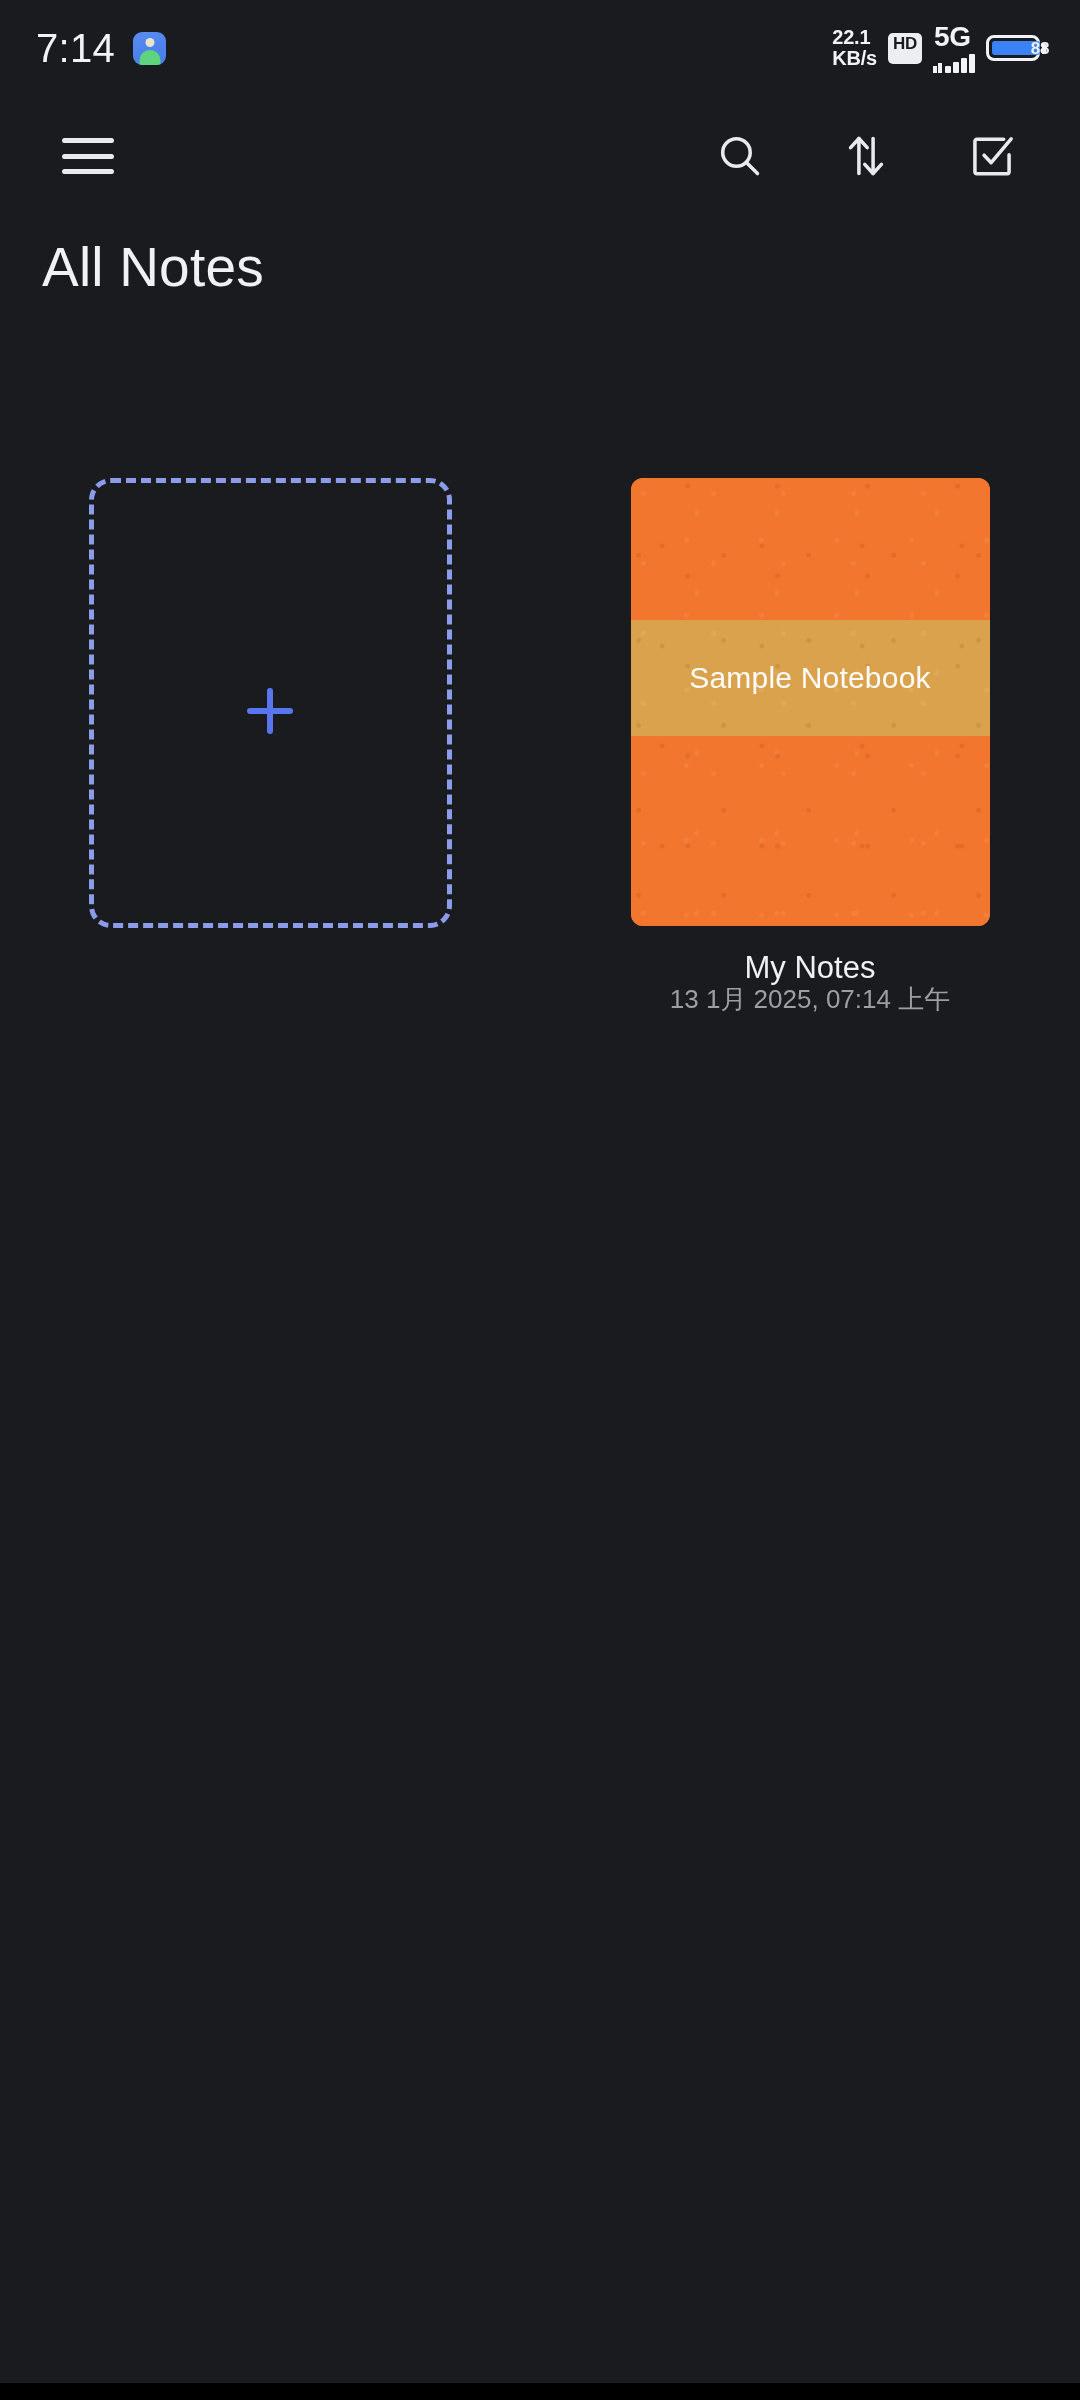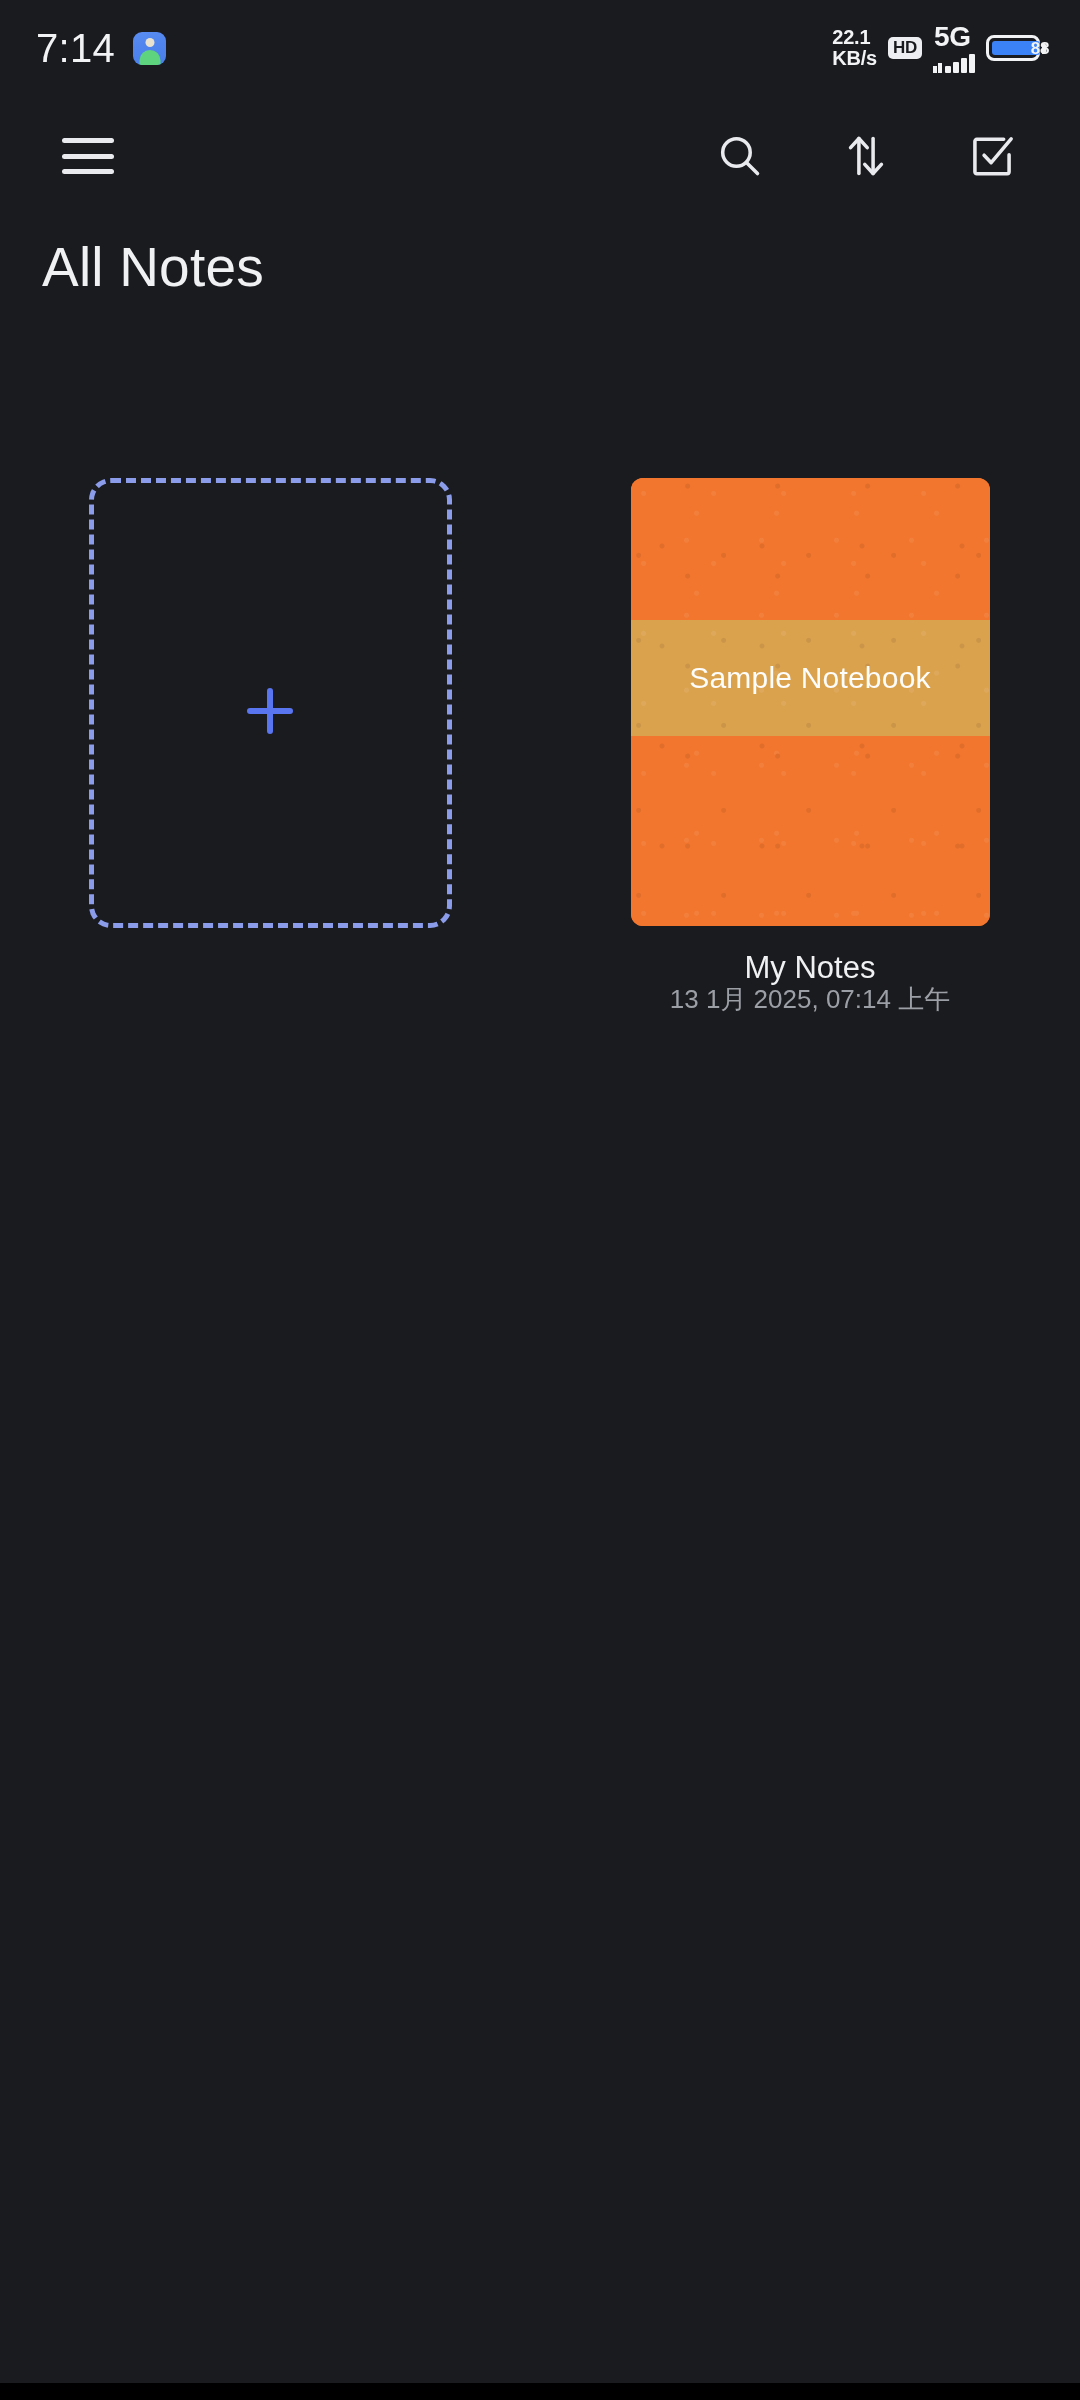--- a/index.html
+++ b/index.html
@@ -98,21 +98,21 @@
     font-weight: 700;
     letter-spacing: -0.2px;
   }
 
   .hd-badge {
     background: #eceef1;
     color: #1a1b1f;
     font-size: 17px;
     font-weight: 700;
     border-radius: 5px;
-    padding: 2px 5px 3px 5px;
+    padding: 2px 5px 12px 5px;
     line-height: 1;
     letter-spacing: -0.3px;
   }
 
   .signal-group {
     display: flex;
     flex-direction: column;
     align-items: flex-start;
     gap: 1px;
   }

